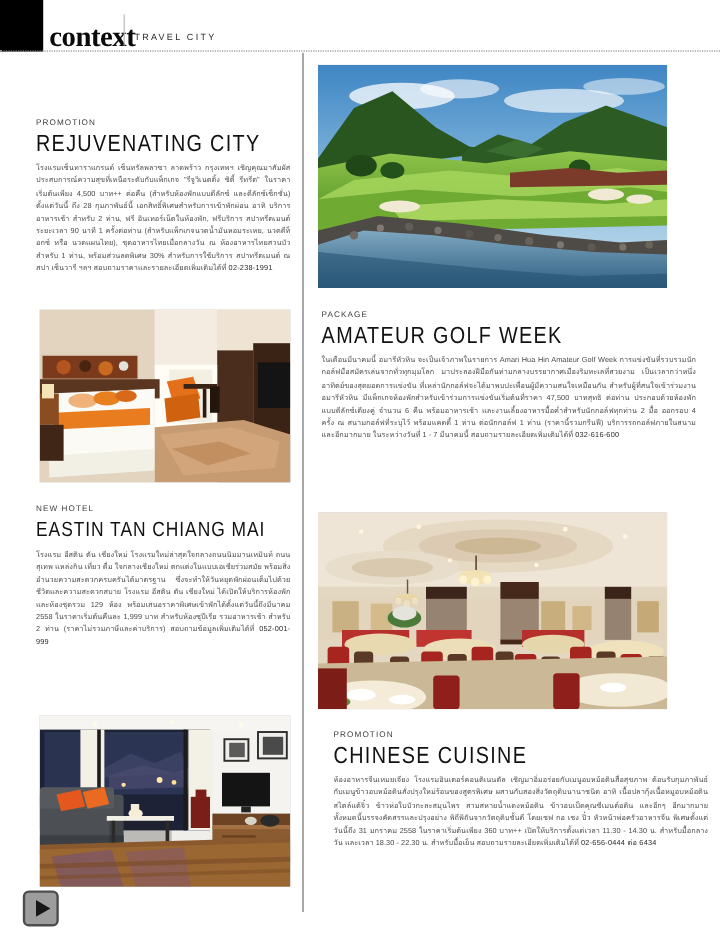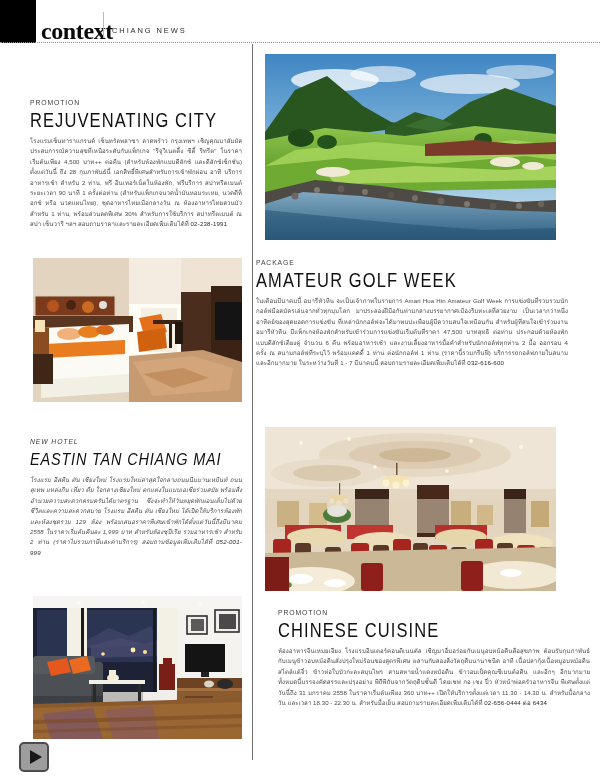--- a/index.html
+++ b/index.html
@@ -89,22 +89,22 @@
     line-height: 10.4px;
     color: #4a4a4a;
     text-align: justify;
     letter-spacing: 0.05px;
   }
   .body-text .tel { color: #2a2a2a; letter-spacing: 0.2px; }
 
   
   .art { position: absolute; }
   #art-rejuvenating { left: 30px; top: 98px;  width: 212px; }
-  #art-golf         { left: 256px; top: 258px; width: 312px; }
-  #art-eastin       { left: 30px; top: 437px; width: 212px; font-style: italic; }
+  #art-golf         { left: 268px; top: 258px; width: 312px; }
+  #art-eastin       { left: 30px; top: 420px; width: 212px; }
   #art-chinese      { left: 262px; top: 608px; width: 312px; margin-left: 16px; }
 
   
   .photo {
     position: absolute;
     overflow: hidden;
     background: #cfcfcf;
   }
   #photo-golf       { left: 265px; top: 54px;  width: 291px; height: 186px; }
   #photo-room       { left: 33px;  top: 258px; width: 209px; height: 144px; }
@@ -139,21 +139,21 @@
     color: #6b6b6b;
   }
 </style>
 </head>
 <body>
 
 <div class="masthead">
   <div class="mast-black"></div>
   <div class="mast-logo">context</div>
   <div class="mast-sep"></div>
-  <div class="mast-section">CHIANG NEWS</div>
+  <div class="mast-section">TRAVEL CITY</div>
   <div class="mast-rule"></div>
 </div>
 
 <div class="col-divider"></div>
 
 <div class="photo" id="photo-golf">
   <svg viewBox="0 0 291 186" preserveAspectRatio="none">
     <defs>
       <linearGradient id="gsky" x1="0" y1="0" x2="0" y2="1">
         <stop offset="0%" stop-color="#3f86c4"></stop>

